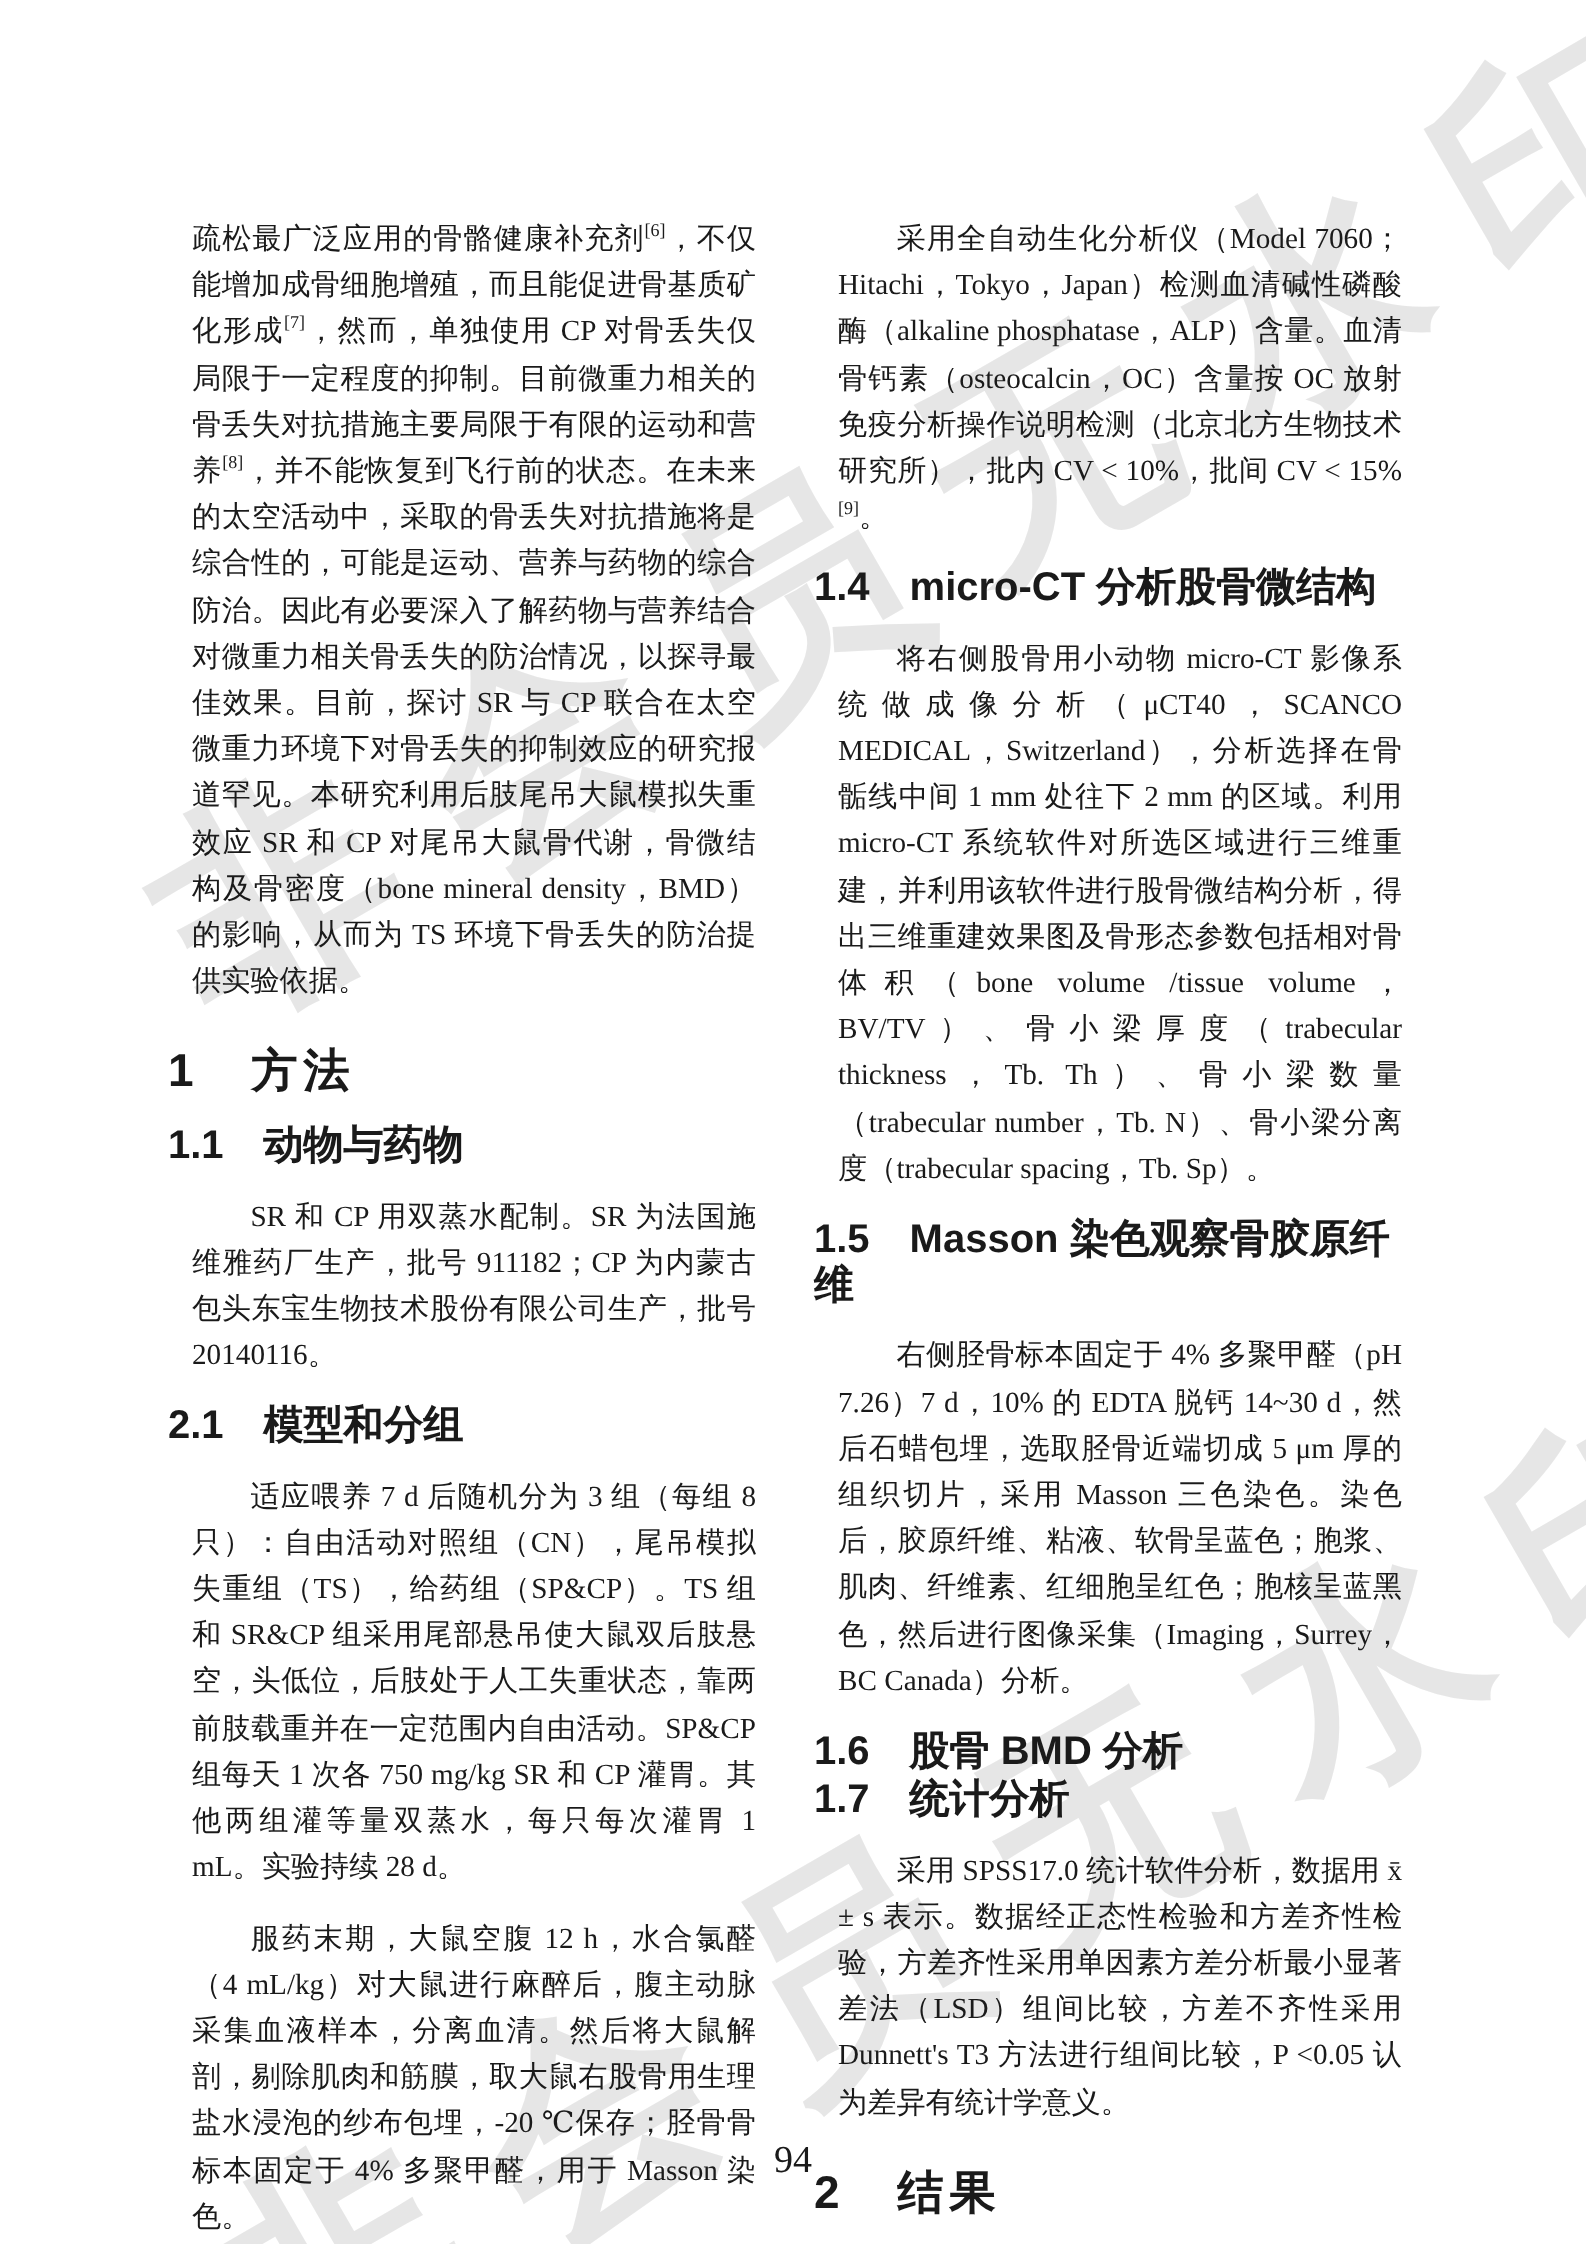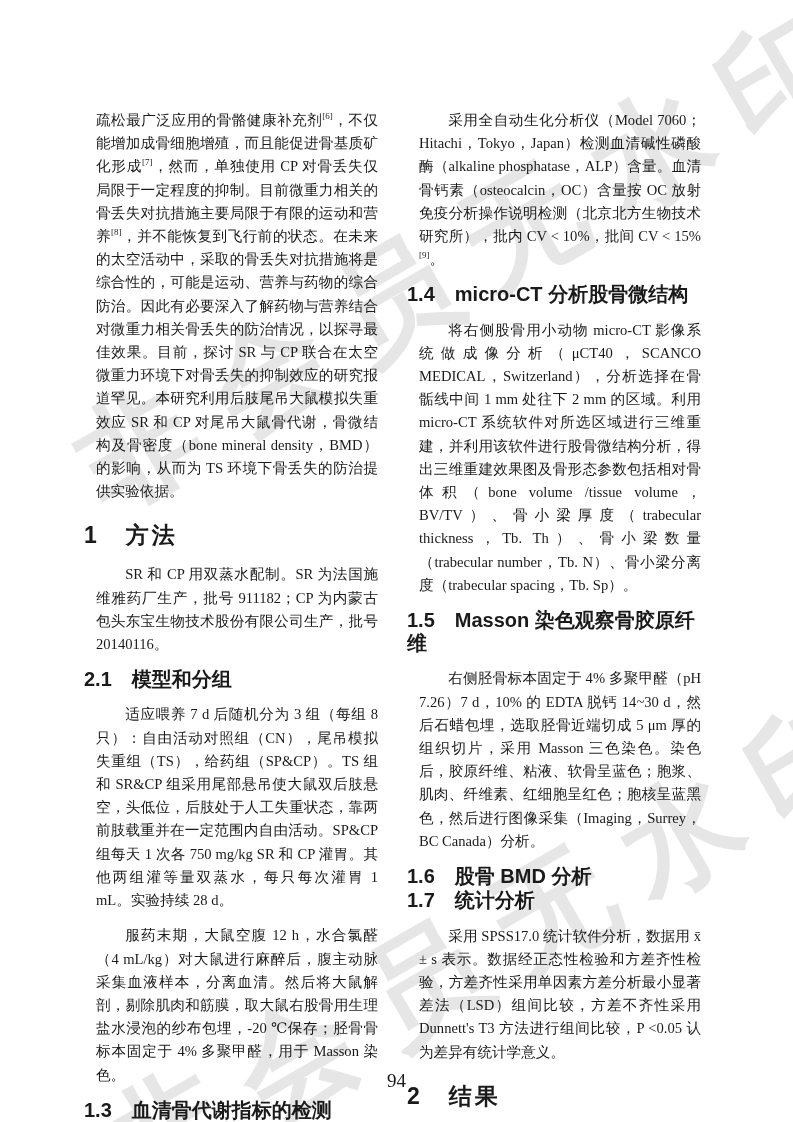--- a/index.html
+++ b/index.html
@@ -87,20 +87,21 @@
   <div class="wm wm-b" style="color: rgb(207, 207, 207);">非会员无水印</div>
 
   <div class="content">
 
 
     <div class="columns">
 
       <div class="col">
         <p class="p">疏松最广泛应用的骨骼健康补充剂<sup>[6]</sup>，不仅能增加成骨细胞增殖，而且能促进骨基质矿化形成<sup>[7]</sup>，然而，单独使用 CP 对骨丢失仅局限于一定程度的抑制。目前微重力相关的骨丢失对抗措施主要局限于有限的运动和营养<sup>[8]</sup>，并不能恢复到飞行前的状态。在未来的太空活动中，采取的骨丢失对抗措施将是综合性的，可能是运动、营养与药物的综合防治。因此有必要深入了解药物与营养结合对微重力相关骨丢失的防治情况，以探寻最佳效果。目前，探讨 SR 与 CP 联合在太空微重力环境下对骨丢失的抑制效应的研究报道罕见。本研究利用后肢尾吊大鼠模拟失重效应 SR 和 CP 对尾吊大鼠骨代谢，骨微结构及骨密度（bone mineral density，BMD）的影响，从而为 TS 环境下骨丢失的防治提供实验依据。</p>
         <div class="h1">1　方法</div>
+        <div class="h2">1.1　动物与药物</div>
         <p class="p indent">SR 和 CP 用双蒸水配制。SR 为法国施维雅药厂生产，批号 911182；CP 为内蒙古包头东宝生物技术股份有限公司生产，批号 20140116。</p>
         <div class="h2">2.1　模型和分组</div>
         <p class="p indent">适应喂养 7 d 后随机分为 3 组（每组 8 只）：自由活动对照组（CN），尾吊模拟失重组（TS），给药组（SP&amp;CP）。TS 组和 SR&amp;CP 组采用尾部悬吊使大鼠双后肢悬空，头低位，后肢处于人工失重状态，靠两前肢载重并在一定范围内自由活动。SP&amp;CP 组每天 1 次各 750 mg/kg SR 和 CP 灌胃。其他两组灌等量双蒸水，每只每次灌胃 1 mL。实验持续 28 d。</p>
         <p class="p indent">服药末期，大鼠空腹 12 h，水合氯醛（4 mL/kg）对大鼠进行麻醉后，腹主动脉采集血液样本，分离血清。然后将大鼠解剖，剔除肌肉和筋膜，取大鼠右股骨用生理盐水浸泡的纱布包埋，-20 ℃保存；胫骨骨标本固定于 4% 多聚甲醛，用于 Masson 染色。</p>
         <div class="h2">1.3　血清骨代谢指标的检测</div>
       </div>
 
       <div class="col">
         <p class="p indent">采用全自动生化分析仪（Model 7060；Hitachi，Tokyo，Japan）检测血清碱性磷酸酶（alkaline phosphatase，ALP）含量。血清骨钙素（osteocalcin，OC）含量按 OC 放射免疫分析操作说明检测（北京北方生物技术研究所），批内 CV &lt; 10%，批间 CV &lt; 15% <sup>[9]</sup>。</p>
         <div class="h2">1.4　micro-CT 分析股骨微结构</div>

